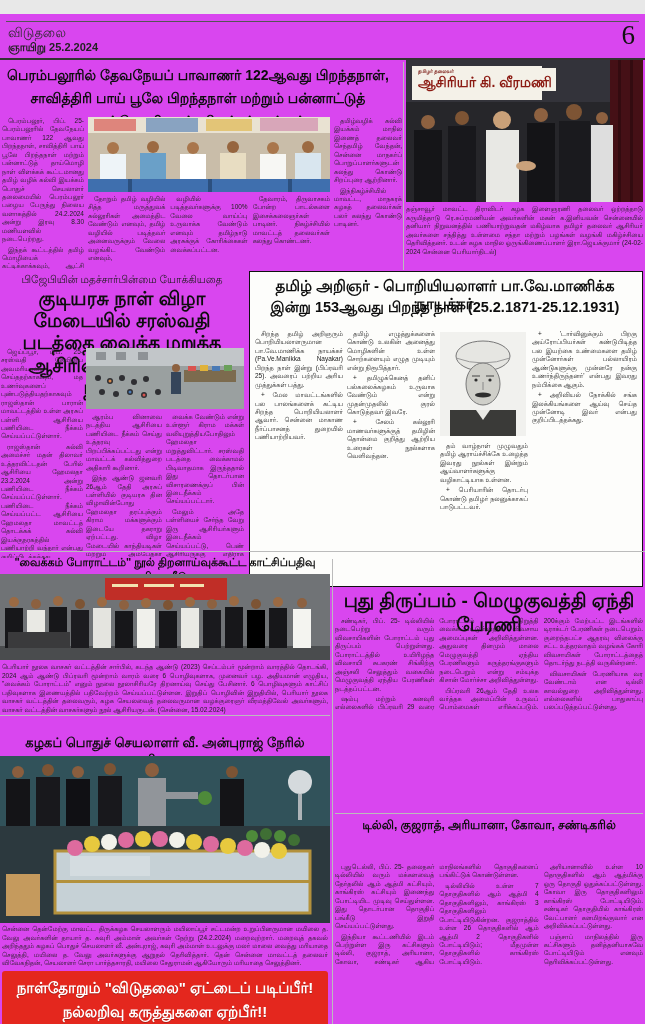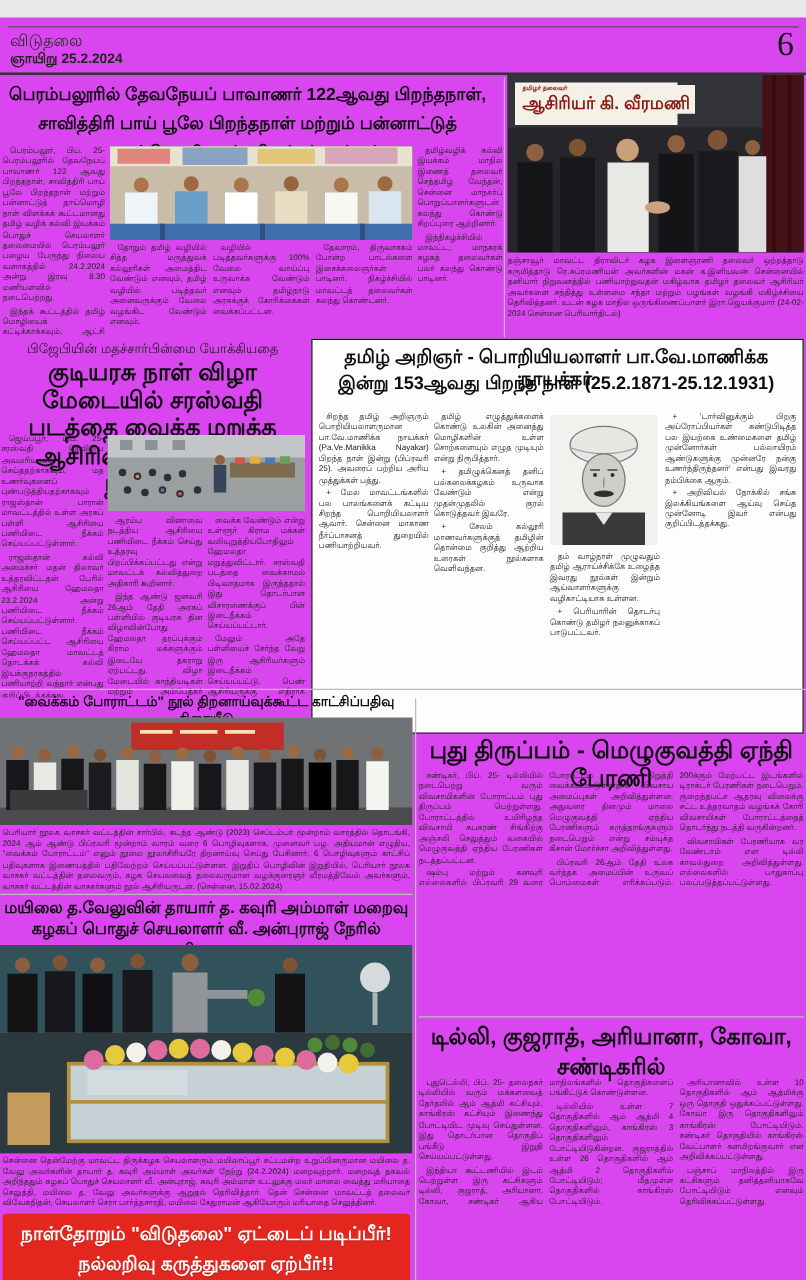--- a/index.html
+++ b/index.html
@@ -14,21 +14,21 @@
   .pageno{font-family:"Liberation Serif",serif;font-size:27px;color:#111;}
   .headline{font-weight:bold;text-align:center;color:#0d0d0d;}
   .ts-headline{font-size:14px;line-height:1.65;}
   .kicker{font-size:10.5px;font-weight:normal;text-align:center;}
   .bjp-headline{font-size:19px;line-height:1.17;}
   .nk-h1{font-size:15px;line-height:1.2;}
   .nk-h2{font-size:14.5px;line-height:1.2;}
   .vk-headline{font-size:11px;}
   .fm-h1{font-size:16px;}
   .fm-h2{font-size:19px;}
-  .cg-h{font-size:18px;line-height:1.35;text-align:center;}
+  .cg-h{font-size:12px;line-height:1.35;text-align:center;}
   .fn-h{font-size:13px;line-height:1.3;}
   .smalltext{font-size:6.5px;line-height:1.3;text-align:justify;color:#222;overflow:hidden;}
   .smalltext p{margin:0 0 2px;text-indent:6px;}
   .caption{font-size:6.5px;line-height:1.32;text-align:justify;color:#1e1e1e;overflow:hidden;}
   .cols3{column-count:3;column-gap:5px;}
   .photo{overflow:hidden;background:#888;}
   .photo svg{display:block;}
   .nk-box{border:1.5px solid #111;background:#fdfdfb;}
   .pv-banner{background:#f4f1e8;padding:1px 4px;line-height:1.1;}
   .pv-banner .sm{font-size:5px;color:#7a1a14;font-weight:bold;display:block;}
@@ -252,21 +252,20 @@
           <rect x="269" y="34" width="18" height="40" fill="#17171a"></rect>
         <circle cx="302" cy="29" r="5" fill="#8d6140"></circle>
           <rect x="293" y="35" width="18" height="39" fill="#f4f4f0"></rect>
       </g>
       <rect x="8" y="58" width="62" height="16" fill="#3a3a3c"></rect>
     </svg>
   </div>
   <div class="abs caption" style="left:2px;top:649px;width:326px;height:52px;">பெரியார் நூலக வாசகர் வட்டத்தின் சார்பில், கடந்த ஆண்டு (2023) செப்டம்பர் மூன்றாம் வாரத்தில் தொடங்கி, 2024 ஆம் ஆண்டு பிப்ரவரி மூன்றாம் வாரம் வரை 6 பொழிவுகளாக, முனைவர் பழ. அதியமான் எழுதிய, "வைக்கம் போராட்டம்" எனும் நூலை நூலாசிரியரே திறனாய்வு செய்து பேசினார். 6 பொழிவுகளும் காட்சிப் பதிவுகளாக இணையத்தில் பதிவேற்றம் செய்யப்பட்டுள்ளன. இறுதிப் பொழிவின் இறுதியில், பெரியார் நூலக வாசகர் வட்டத்தின் தலைவரும், கழக செயலவைத் தலைவருமான வழக்குரைஞர் வீரமத்திவேல் அவர்களும், வாசகர் வட்டத்தின் வாசகர்களும் நூல் ஆசிரியருடன். (சென்னை, 15.02.2024)</div>
 
   <div class="abs" style="left:0;top:701px;width:330px;height:1px;background:#bbb;"></div>
-  <div class="abs headline fn-h" style="left:0;top:704px;width:330px;">மயிலை த.வேலுவின் தாயார் த. கவுரி அம்மாள் மறைவு</div>
   <div class="abs headline fn-h" style="left:0;top:721px;width:330px;">கழகப் பொதுச் செயலாளர் வீ. அன்புராஜ் நேரில் மரியாதை</div>
   <div class="abs photo" style="left:0;top:742px;width:330px;height:167px;">
     <svg width="330" height="167" viewBox="0 0 330 167">
       <rect width="330" height="70" fill="#31525a"></rect>
       <rect y="70" width="330" height="97" fill="#2c393e"></rect>
       <circle cx="300" cy="26" r="12" fill="#d5dadd"></circle>
         <rect x="298" y="38" width="4" height="26" fill="#aeb4b8"></rect>
       <g>
         <circle cx="18" cy="16" r="6" fill="#8a5e3e"></circle>
           <rect x="6" y="23" width="24" height="47" fill="#141417"></rect>

